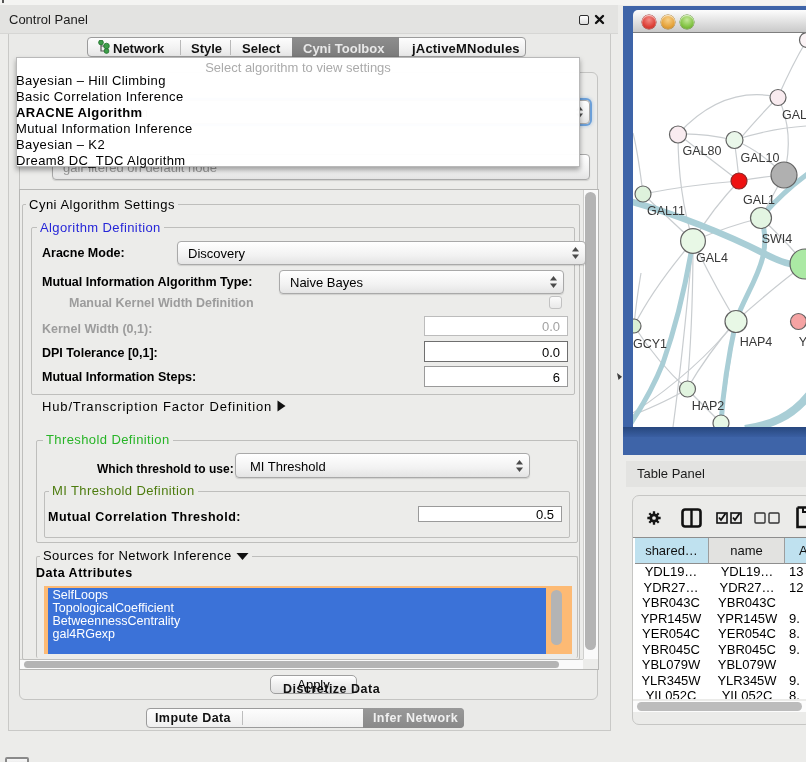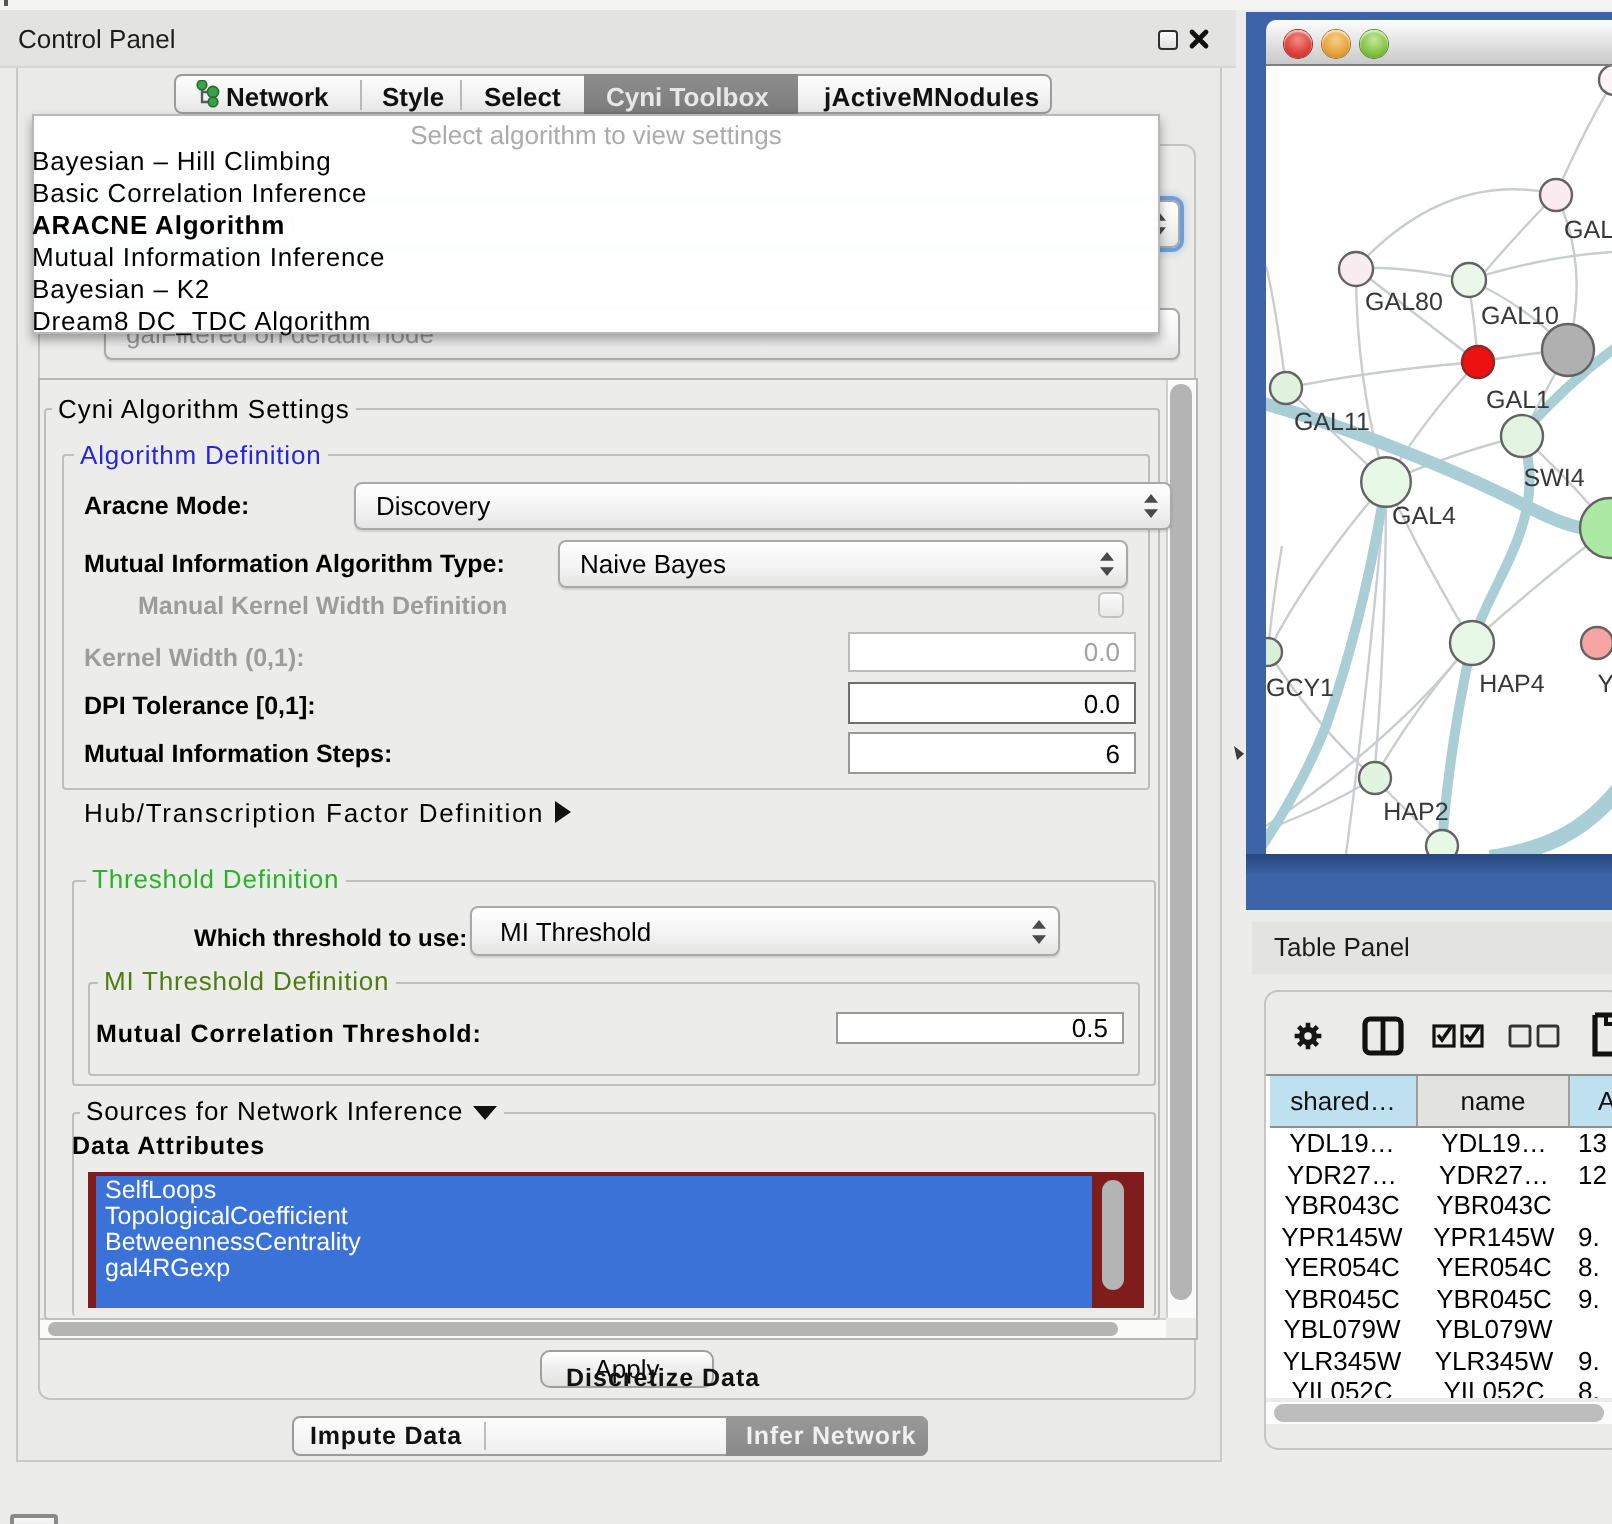--- a/index.html
+++ b/index.html
@@ -141,21 +141,21 @@
     <span>0.5</span>
   </div>
 
 <div class="grp" style="left:36px;top:556px;width:540px;height:101px;border-bottom:none;"></div>
 <div class="gt" style="left:40px;top:549px;color:#000;letter-spacing:0.45px;">Sources for Network Inference <svg width="13" height="9" viewBox="0 0 13 9" style="vertical-align:-1px;">
       <path d="M0.5 1 L12.5 1 L6.5 8 Z" fill="#111"></path>
     </svg></div>
 
 <div class="abs b" style="left:36px;top:566px;font-size:12.5px;color:#000;letter-spacing:0.5px;">Data Attributes</div>
 
-<div class="abs" style="left:44px;top:586px;width:528px;height:68px;background:#7f1d1d;overflow:hidden;">
+<div class="abs" style="left:44px;top:586px;width:528px;height:68px;background:#fdba74;overflow:hidden;">
   <div class="abs" style="left:3.5px;top:2px;width:498px;height:66px;background:#3b72d8;color:#fff;font-size:12.5px;line-height:13.1px;padding-top:1px;box-sizing:border-box;">
     <div style="padding-left:5px;">SelfLoops</div>
     <div style="padding-left:5px;">TopologicalCoefficient</div>
     <div style="padding-left:5px;">BetweennessCentrality</div>
     <div style="padding-left:5px;">gal4RGexp</div>
   </div>
   <div class="sthumb" style="left:507px;top:4px;width:11px;height:55px;"></div>
 </div>
 
 <div class="abs" style="left:270px;top:675px;width:87px;height:19px;border:1px solid #9f9f9f;border-radius:5px;background:linear-gradient(#ffffff,#ededed 55%,#e2e2e2);text-align:center;font-size:13px;line-height:18px;box-sizing:border-box;">Apply</div>

